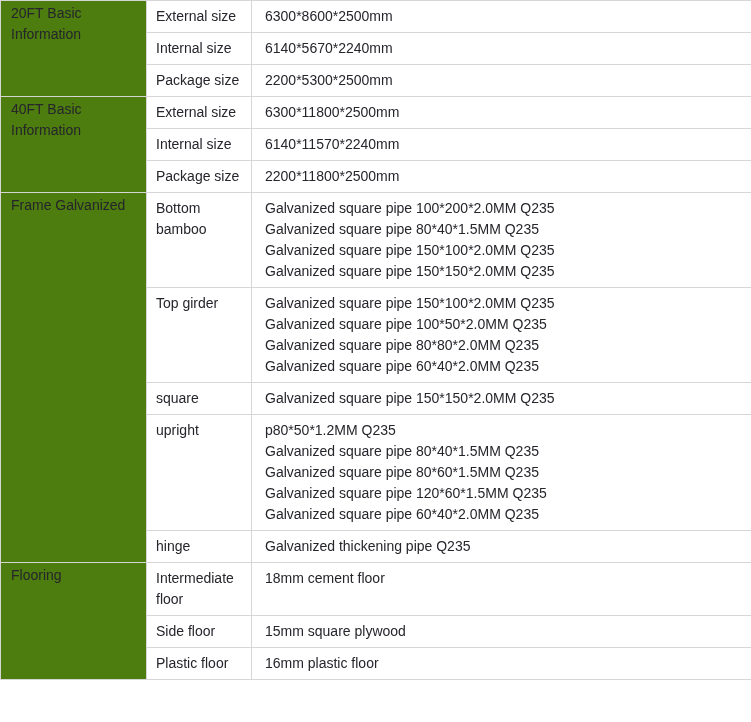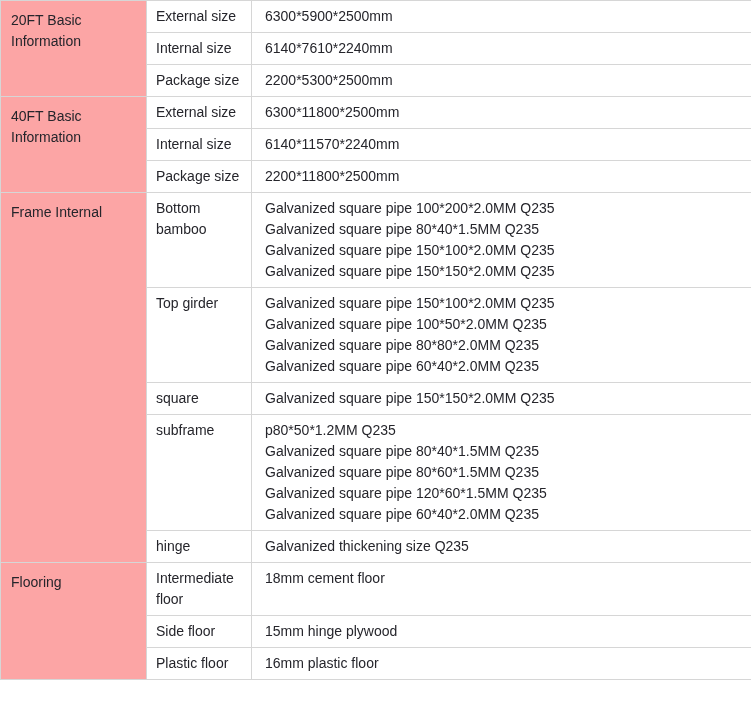--- a/index.html
+++ b/index.html
@@ -24,22 +24,22 @@
   .col-cat   { width: 146px; }
   .col-label { width: 105px; }
   .col-value { width: 500px; }
   td {
     border: 1px solid #d6d6d6;
     vertical-align: top;
     padding: 5px 9px;
     word-wrap: break-word;
   }
   td.cat-cell {
-    background: #fca5a5;
-    padding: 9px 10px;
+    background: #4d7c0f;
+    padding: 2px 10px;
   }
   td.label-cell {
     background: #ffffff;
     padding: 5px 9px;
   }
   td.value-cell {
     background: #ffffff;
     padding: 5px 13px;
   }
   td.value-cell div { white-space: nowrap; overflow: hidden; }
@@ -51,27 +51,27 @@
   <colgroup>
     <col class="col-cat">
     <col class="col-label">
     <col class="col-value">
   </colgroup>
   <tbody>
       <tr>
         <td class="cat-cell" rowspan="3">20FT Basic Information</td>
         <td class="label-cell">External size</td>
         <td class="value-cell">
-          <div>6300*5900*2500mm</div>
+          <div>6300*8600*2500mm</div>
         </td>
       </tr>
       <tr>
         <td class="label-cell">Internal size</td>
         <td class="value-cell">
-          <div>6140*7610*2240mm</div>
+          <div>6140*5670*2240mm</div>
         </td>
       </tr>
       <tr>
         <td class="label-cell">Package size</td>
         <td class="value-cell">
           <div>2200*5300*2500mm</div>
         </td>
       </tr>
       <tr>
         <td class="cat-cell" rowspan="3">40FT Basic Information</td>
@@ -86,21 +86,21 @@
           <div>6140*11570*2240mm</div>
         </td>
       </tr>
       <tr>
         <td class="label-cell">Package size</td>
         <td class="value-cell">
           <div>2200*11800*2500mm</div>
         </td>
       </tr>
       <tr>
-        <td class="cat-cell" rowspan="5">Frame Internal</td>
+        <td class="cat-cell" rowspan="5">Frame Galvanized</td>
         <td class="label-cell">Bottom bamboo</td>
         <td class="value-cell">
           <div>Galvanized square pipe 100*200*2.0MM Q235</div>
           <div>Galvanized square pipe 80*40*1.5MM Q235</div>
           <div>Galvanized square pipe 150*100*2.0MM Q235</div>
           <div>Galvanized square pipe 150*150*2.0MM Q235</div>
         </td>
       </tr>
       <tr>
         <td class="label-cell">Top girder</td>
@@ -111,46 +111,46 @@
           <div>Galvanized square pipe 60*40*2.0MM Q235</div>
         </td>
       </tr>
       <tr>
         <td class="label-cell">square</td>
         <td class="value-cell">
           <div>Galvanized square pipe 150*150*2.0MM Q235</div>
         </td>
       </tr>
       <tr>
-        <td class="label-cell">subframe</td>
+        <td class="label-cell">upright</td>
         <td class="value-cell">
           <div>p80*50*1.2MM Q235</div>
           <div>Galvanized square pipe 80*40*1.5MM Q235</div>
           <div>Galvanized square pipe 80*60*1.5MM Q235</div>
           <div>Galvanized square pipe 120*60*1.5MM Q235</div>
           <div>Galvanized square pipe 60*40*2.0MM Q235</div>
         </td>
       </tr>
       <tr>
         <td class="label-cell">hinge</td>
         <td class="value-cell">
-          <div>Galvanized thickening size Q235</div>
+          <div>Galvanized thickening pipe Q235</div>
         </td>
       </tr>
       <tr>
         <td class="cat-cell" rowspan="3">Flooring</td>
         <td class="label-cell">Intermediate floor</td>
         <td class="value-cell">
           <div>18mm cement floor</div>
         </td>
       </tr>
       <tr>
         <td class="label-cell">Side floor</td>
         <td class="value-cell">
-          <div>15mm hinge plywood</div>
+          <div>15mm square plywood</div>
         </td>
       </tr>
       <tr>
         <td class="label-cell">Plastic floor</td>
         <td class="value-cell">
           <div>16mm plastic floor</div>
         </td>
       </tr>
     </tbody>
 </table>

